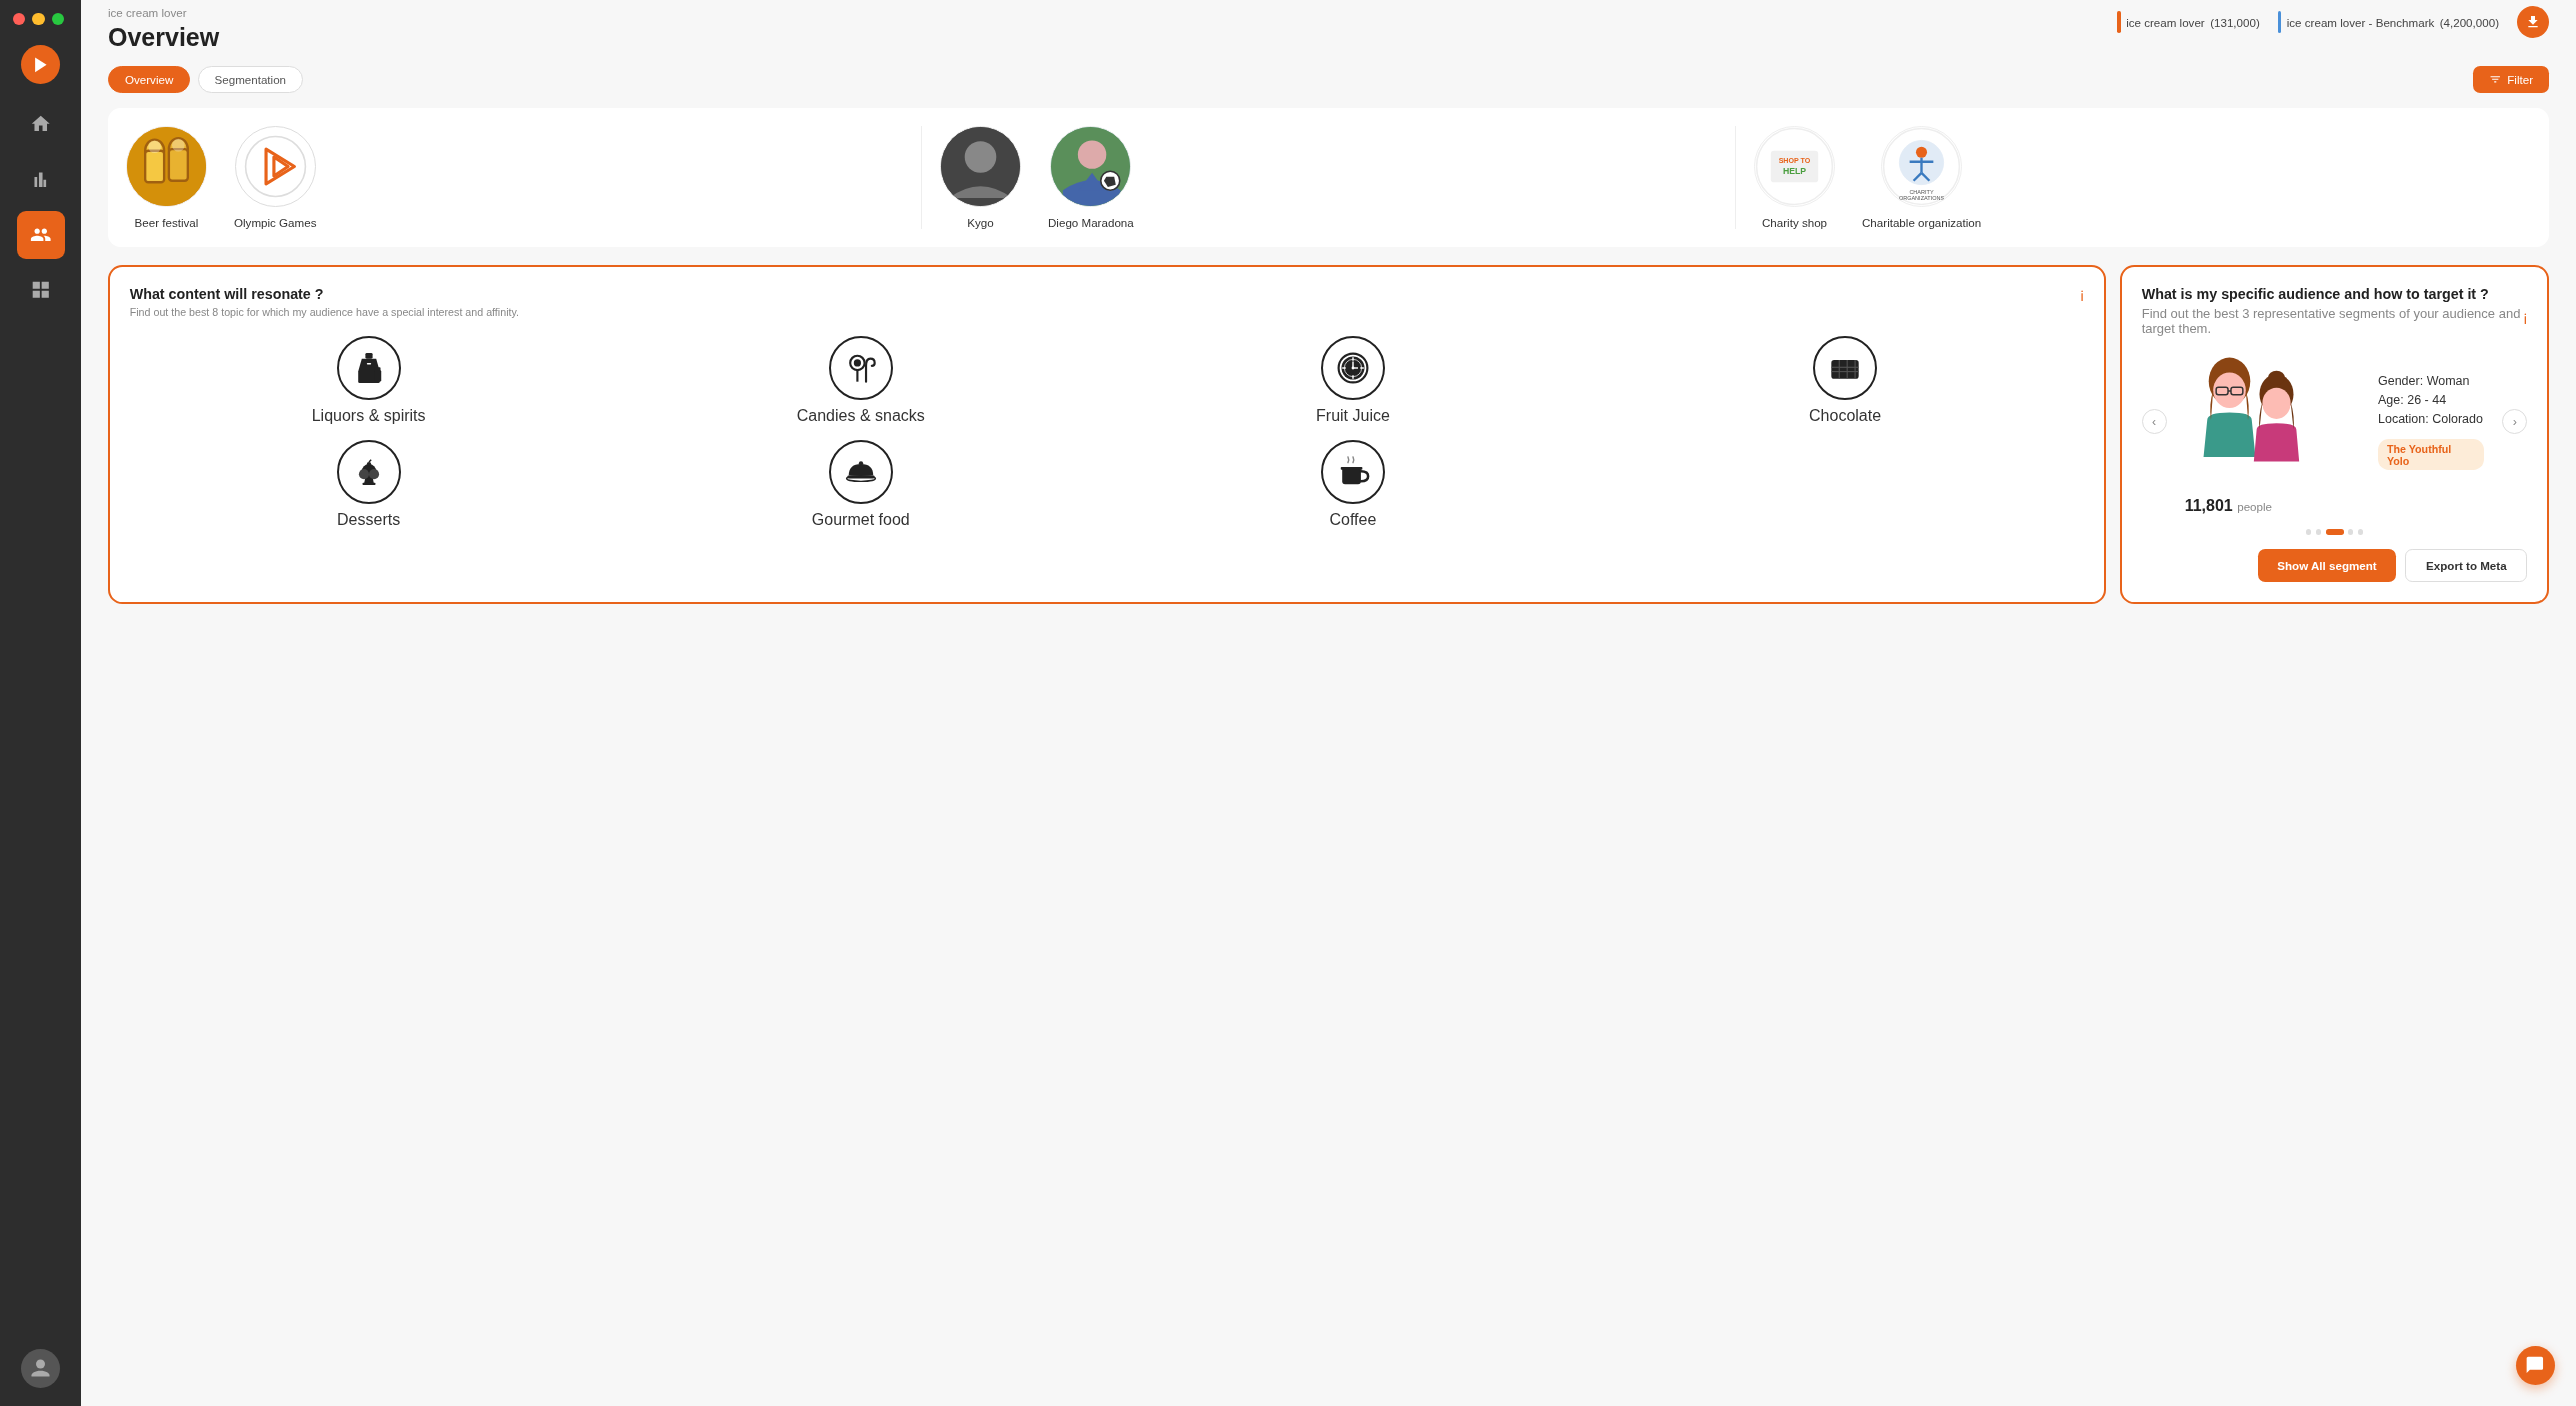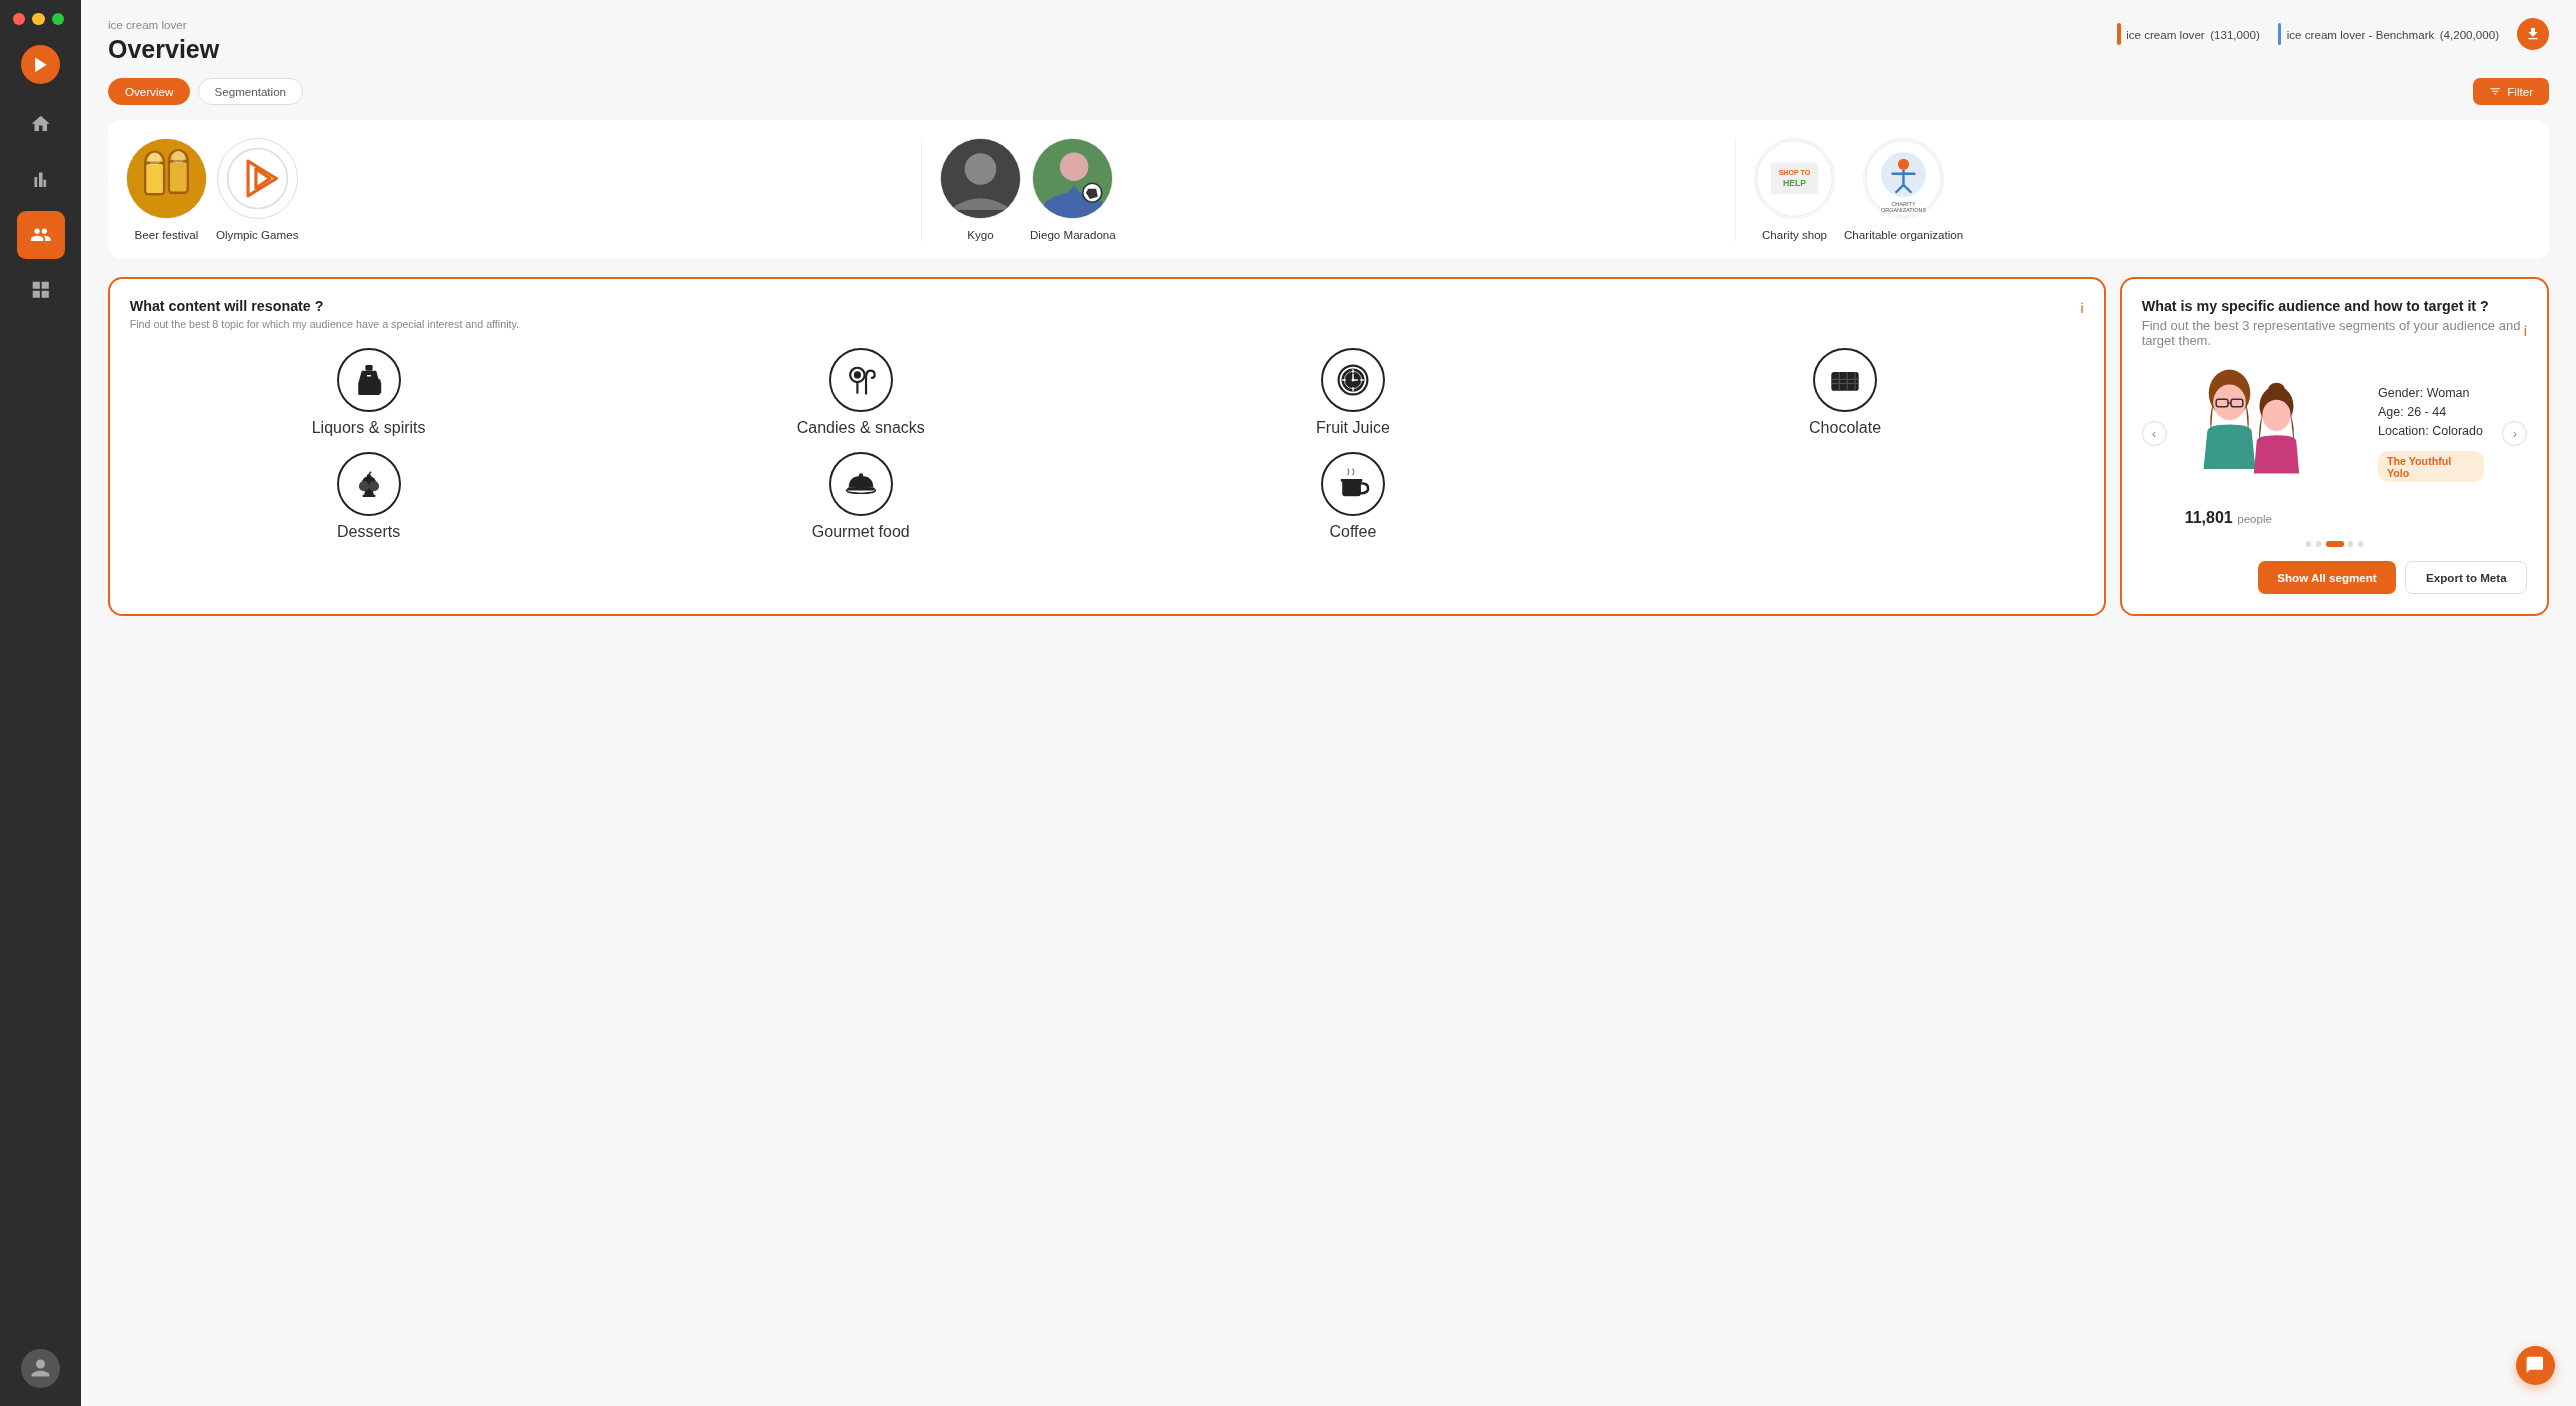--- a/index.html
+++ b/index.html
@@ -16,21 +16,21 @@
     .sidebar { width: 81px; background: #2d2d2d; display: flex; flex-direction: column; align-items: center; padding-top: 45px; gap: 7.2px; flex-shrink: 0; }
     .sidebar-logo { width: 39px; height: 39px; background: #e8631a; border-radius: 50%; display: flex; align-items: center; justify-content: center; margin-bottom: 9px; }
     .sidebar-logo svg { width: 19.7px; height: 19.7px; fill: white; }
     .sidebar-item { width: 48px; height: 48px; display: flex; align-items: center; justify-content: center; border-radius: 9px; cursor: pointer; }
     .sidebar-item.active { background: #e8631a; }
     .sidebar-item svg { width: 21.5px; height: 21.5px; fill: #aaa; }
     .sidebar-item.active svg { fill: white; }
     .sidebar-avatar { margin-top: auto; margin-bottom: 18px; width: 39px; height: 39px; border-radius: 50%; background: #555; overflow: hidden; display: flex; align-items: center; justify-content: center; }
 
     
-    .main { flex: 1; background: #f7f7f7; overflow-y: auto; padding: 18px 27px; }
+    .main { flex: 1; background: #f7f7f7; overflow-y: auto; padding: 6px 27px; }
 
     
     .header { display: flex; justify-content: space-between; align-items: flex-start; margin-bottom: 14.3px; }
     .header-left .subtitle { font-size: 11.6px; color: #888; margin-bottom: 3.6px; }
     .header-left .title { font-size: 25px; font-weight: 700; color: #222; }
     .header-right { display: flex; align-items: center; gap: 18px; }
     .legend-item { display: flex; align-items: center; gap: 5.4px; font-size: 11.6px; color: #444; }
     .legend-dot { width: 3.6px; height: 21.5px; border-radius: 1.8px; }
     .legend-dot-orange { background: #e8631a; }
     .legend-dot-blue { background: #4a90d9; }
@@ -39,21 +39,21 @@
 
     
     .tabs { display: flex; gap: 7.2px; margin-bottom: 14.3px; align-items: center; justify-content: space-between; }
     .tab-group { display: flex; gap: 7.2px; }
     .tab { padding: 6.3px 16px; border-radius: 18px; border: 1.3px solid #ddd; font-size: 11.6px; cursor: pointer; background: white; color: #555; }
     .tab.active { background: #e8631a; border-color: #e8631a; color: white; }
     .filter-btn { background: #e8631a; color: white; border: none; padding: 7.2px 16px; border-radius: 7.2px; font-size: 11.6px; cursor: pointer; display: flex; align-items: center; gap: 5.4px; }
 
     
     .cards-section { background: white; border-radius: 12.5px; padding: 18px; margin-bottom: 18px; display: flex; gap: 18px; }
-    .card-group { display: flex; gap: 9px; flex: 1; border-right: 0.9px solid #eee; padding-right: 18px; }
+    .card-group { display: flex; gap: 27px; flex: 1; border-right: 0.9px solid #eee; padding-right: 18px; }
     .card-group:last-child { border-right: none; padding-right: 0; }
     .card-item { display: flex; flex-direction: column; align-items: center; gap: 9px; }
     .card-circle { width: 81px; height: 81px; border-radius: 50%; overflow: hidden; border: 1.8px solid #eee; display: flex; align-items: center; justify-content: center; }
     .card-circle-outline { width: 81px; height: 81px; border-radius: 50%; border: 1.8px solid #ddd; display: flex; align-items: center; justify-content: center; }
     .card-label { font-size: 11.6px; color: #333; text-align: center; }
 
     
     .bottom-section { display: flex; gap: 14.3px; }
 
     

